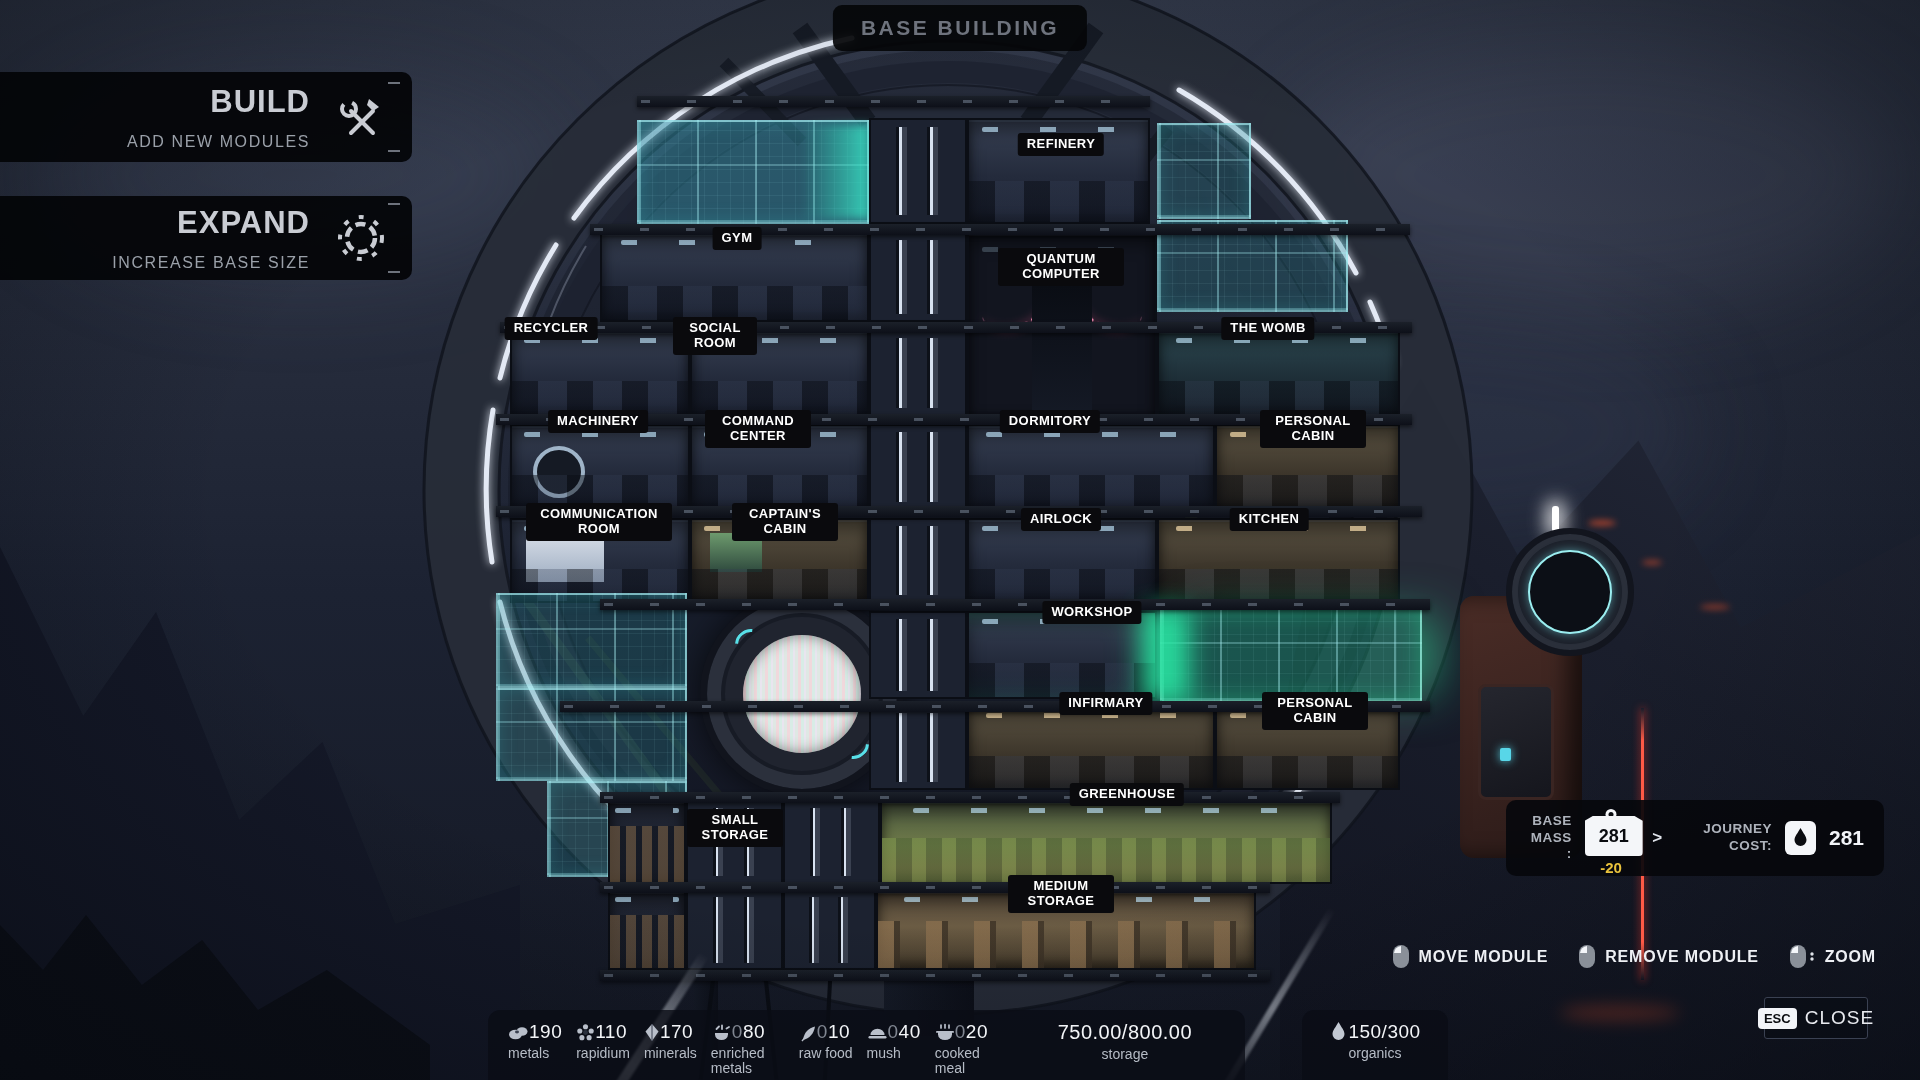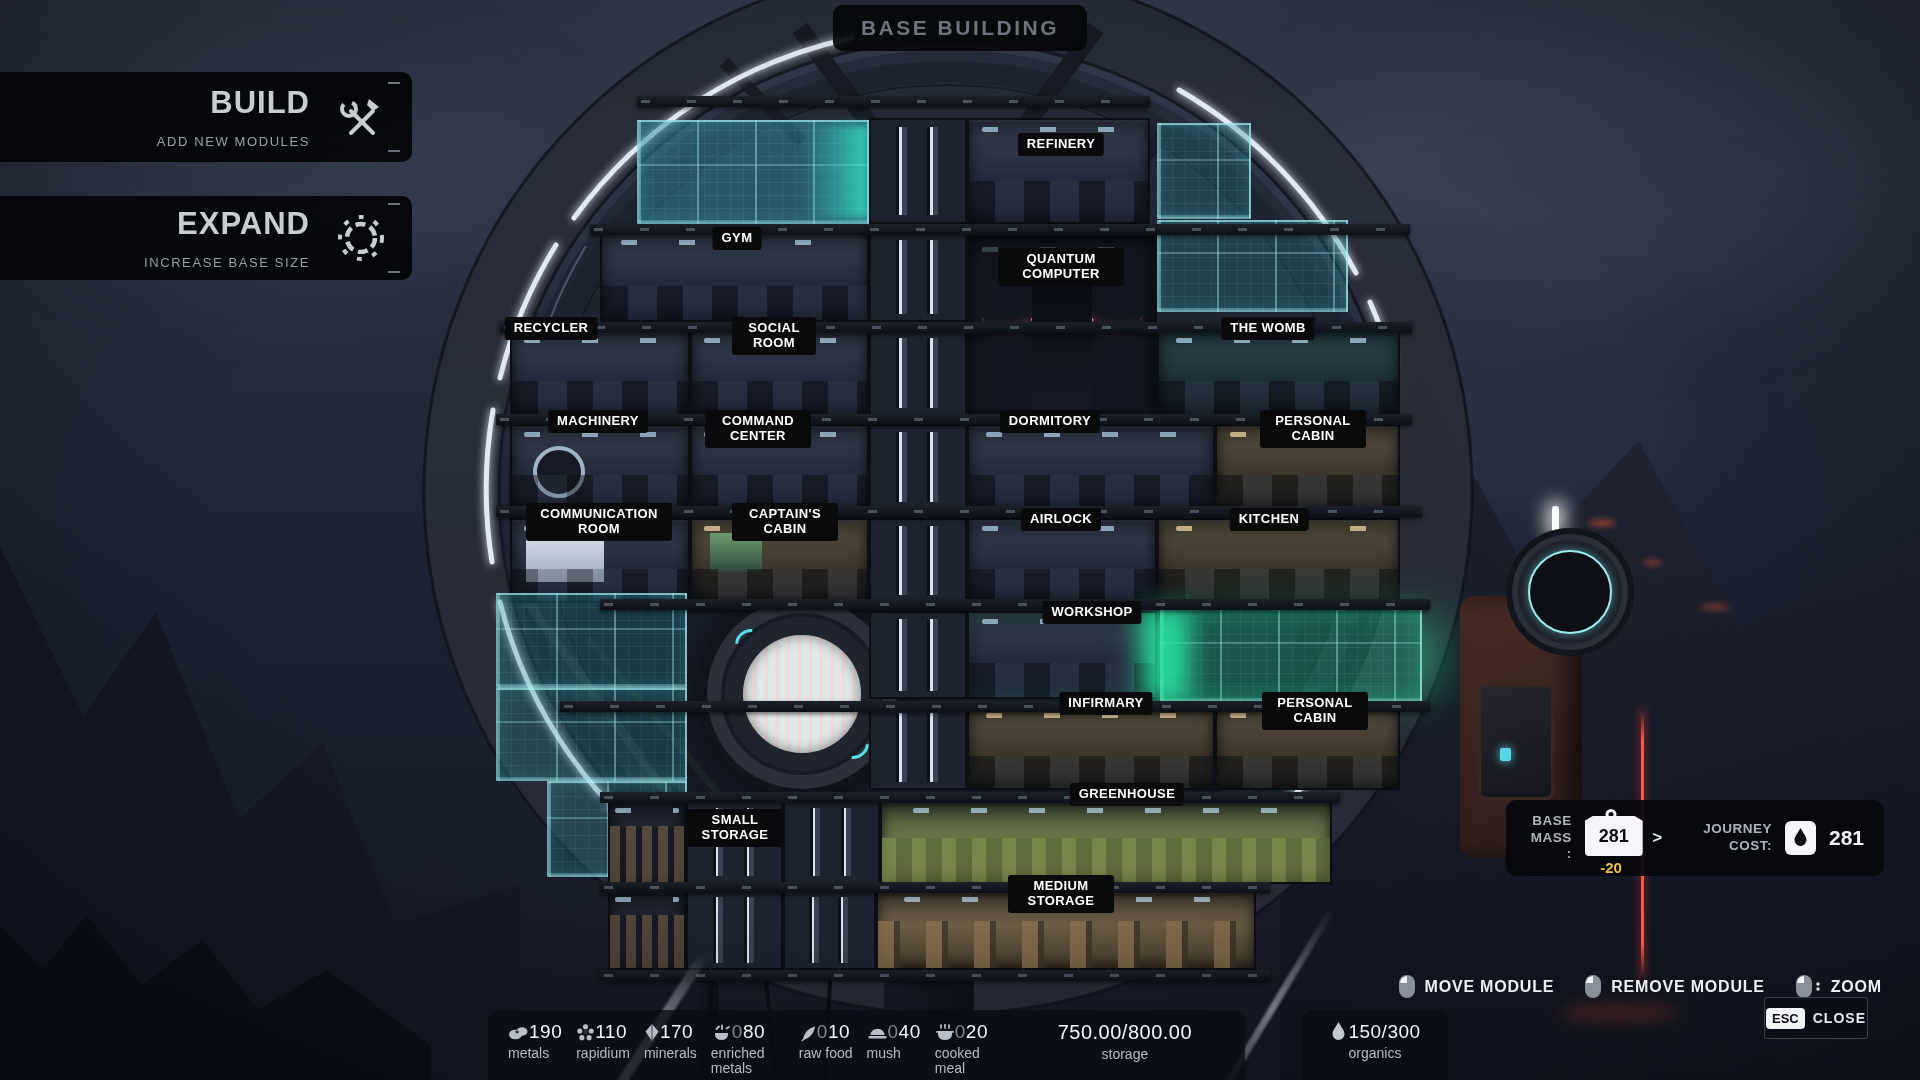--- a/index.html
+++ b/index.html
@@ -84,45 +84,45 @@
          text-align:center;line-height:1.15;white-space:normal;z-index:30;}
   
   .title-badge{position:absolute;left:50%;top:5px;transform:translateX(-50%);
          background:rgba(5,6,9,.93);color:#6e737d;font-size:21px;font-weight:bold;
          letter-spacing:2.5px;padding:11px 28px;border-radius:9px;z-index:50;}
   .menu-card{position:absolute;left:0;width:412px;background:rgba(4,5,8,.95);
          border-radius:0 10px 10px 0;display:flex;align-items:center;justify-content:flex-end;
          gap:20px;padding-right:20px;box-sizing:border-box;z-index:50;cursor:pointer;}
   .menu-text{text-align:right;}
   .menu-title{font-size:31px;font-weight:bold;color:#c9ccd3;letter-spacing:1px;}
-  .menu-sub{font-size:13px;color:#9aa0a9;letter-spacing:1.6px;margin-top:13px;}
+  .menu-sub{font-size:16px;color:#9aa0a9;letter-spacing:1.6px;margin-top:13px;}
   .menu-icon{width:62px;height:62px;position:relative;display:flex;align-items:center;justify-content:center;}
   .menu-icon::before,.menu-icon::after{content:"";position:absolute;right:-8px;width:12px;height:2px;background:#6d727c;}
   .menu-icon::before{top:-4px;} .menu-icon::after{bottom:-4px;}
   .mass-panel{position:absolute;left:1506px;top:800px;width:378px;height:76px;
          background:rgba(6,8,12,.92);border-radius:10px;display:flex;align-items:center;
          padding:0 20px;box-sizing:border-box;gap:13px;z-index:50;}
   .mass-label{color:#aeb3bc;font-size:13.5px;font-weight:bold;text-align:right;line-height:1.25;letter-spacing:.5px;}
   .weight-wrap{position:relative;width:58px;height:52px;margin-top:-6px;}
   .weight-knob{position:absolute;left:50%;top:0;transform:translateX(-50%);width:11px;height:11px;border-radius:50%;background:#f4f6f9;}
   .weight-knob::after{content:"";position:absolute;inset:3px;border-radius:50%;background:#0a0c10;}
   .weight-body{position:absolute;left:0;top:7px;width:58px;height:40px;background:#f4f6f9;border-radius:4px;
          clip-path:polygon(14% 0,86% 0,100% 12%,100% 100%,0 100%,0 12%);
          display:flex;align-items:center;justify-content:center;color:#0a0c10;font-weight:bold;font-size:18px;}
   .mass-delta{position:absolute;left:0;right:0;top:50px;text-align:center;color:#e9c23c;font-weight:bold;font-size:15px;}
   .chev{color:#dfe3ea;font-size:17px;font-weight:bold;margin:0 2px;}
   .tile-icon{width:34px;height:34px;background:#f4f6f9;border-radius:6px;display:flex;align-items:center;justify-content:center;}
   .jvalue{color:#f2f4f8;font-size:21px;font-weight:bold;}
-  .controls{position:absolute;right:38px;top:944px;display:flex;align-items:center;gap:30px;z-index:50;margin-top:30px;}
+  .controls{position:absolute;right:44px;top:944px;display:flex;align-items:center;gap:30px;z-index:50;}
   .ctrl{display:flex;align-items:center;gap:9px;color:#eef0f4;font-size:16px;font-weight:bold;letter-spacing:.8px;}
   .esc-btn{position:absolute;left:1764px;top:997px;width:102px;height:40px;border:1px solid #3a4152;
          background:rgba(8,11,18,.55);border-radius:3px;display:flex;align-items:center;justify-content:center;
          gap:8px;z-index:50;cursor:pointer;}
   .esc-key{background:#f2f4f8;color:#0a0c10;font-weight:bold;font-size:13px;padding:3px 6px;border-radius:4px;}
-  .esc-label{color:#e8eaef;font-size:14px;letter-spacing:1px;font-weight:bold;}
+  .esc-label{color:#e8eaef;font-size:19px;letter-spacing:1px;}
   
   .res-bar{position:absolute;left:488px;top:1010px;width:757px;height:70px;
          background:rgba(10,13,21,.8);border-radius:12px 12px 0 0;display:flex;
          padding:11px 18px 0 20px;box-sizing:border-box;z-index:50;}
   .res-item{display:flex;flex-direction:column;margin-right:14px;}
   .res-top{display:flex;align-items:center;}
   .res-value{font-size:19px;color:#f3f5f8;letter-spacing:.5px;}
   .res-value .dim{color:#808691;}
   .res-label{font-size:14px;color:#b6bcc6;margin-top:3px;line-height:1.08;max-width:74px;}
   .res-item.storage{flex:1;align-items:center;margin-right:0;}
@@ -273,21 +273,21 @@
       <div class="slab" style="left: 600px; top: 599px; width: 830px;"></div>
       <div class="slab" style="left: 560px; top: 701px; width: 870px;"></div>
       <div class="slab" style="left: 600px; top: 792px; width: 740px;"></div>
       <div class="slab" style="left: 600px; top: 882px; width: 670px;"></div>
       <div class="slab" style="left: 600px; top: 970px; width: 670px;"></div>
       <div class="slab" style="left: 637px; top: 96px; width: 513px;"></div>
       <div class="badge" style="left: 1061px; top: 133px;">REFINERY</div>
       <div class="badge" style="left: 737px; top: 227px;">GYM</div>
       <div class="badge" style="left: 1061px; top: 248px; max-width: 108px;">QUANTUM COMPUTER</div>
       <div class="badge" style="left: 551px; top: 317px;">RECYCLER</div>
-      <div class="badge" style="left: 774px; top: 317px; max-width: 66px;">SOCIAL ROOM</div>
+      <div class="badge" style="left: 715px; top: 317px; max-width: 66px;">SOCIAL ROOM</div>
       <div class="badge" style="left: 1268px; top: 317px;">THE WOMB</div>
       <div class="badge" style="left: 598px; top: 410px;">MACHINERY</div>
       <div class="badge" style="left: 758px; top: 410px; max-width: 88px;">COMMAND CENTER</div>
       <div class="badge" style="left: 1050px; top: 410px;">DORMITORY</div>
       <div class="badge" style="left: 1313px; top: 410px; max-width: 88px;">PERSONAL CABIN</div>
       <div class="badge" style="left: 599px; top: 503px; max-width: 128px;">COMMUNICATION ROOM</div>
       <div class="badge" style="left: 785px; top: 503px; max-width: 88px;">CAPTAIN'S CABIN</div>
       <div class="badge" style="left: 1061px; top: 508px;">AIRLOCK</div>
       <div class="badge" style="left: 1269px; top: 508px;">KITCHEN</div>
       <div class="badge" style="left: 1092px; top: 601px;">WORKSHOP</div>

